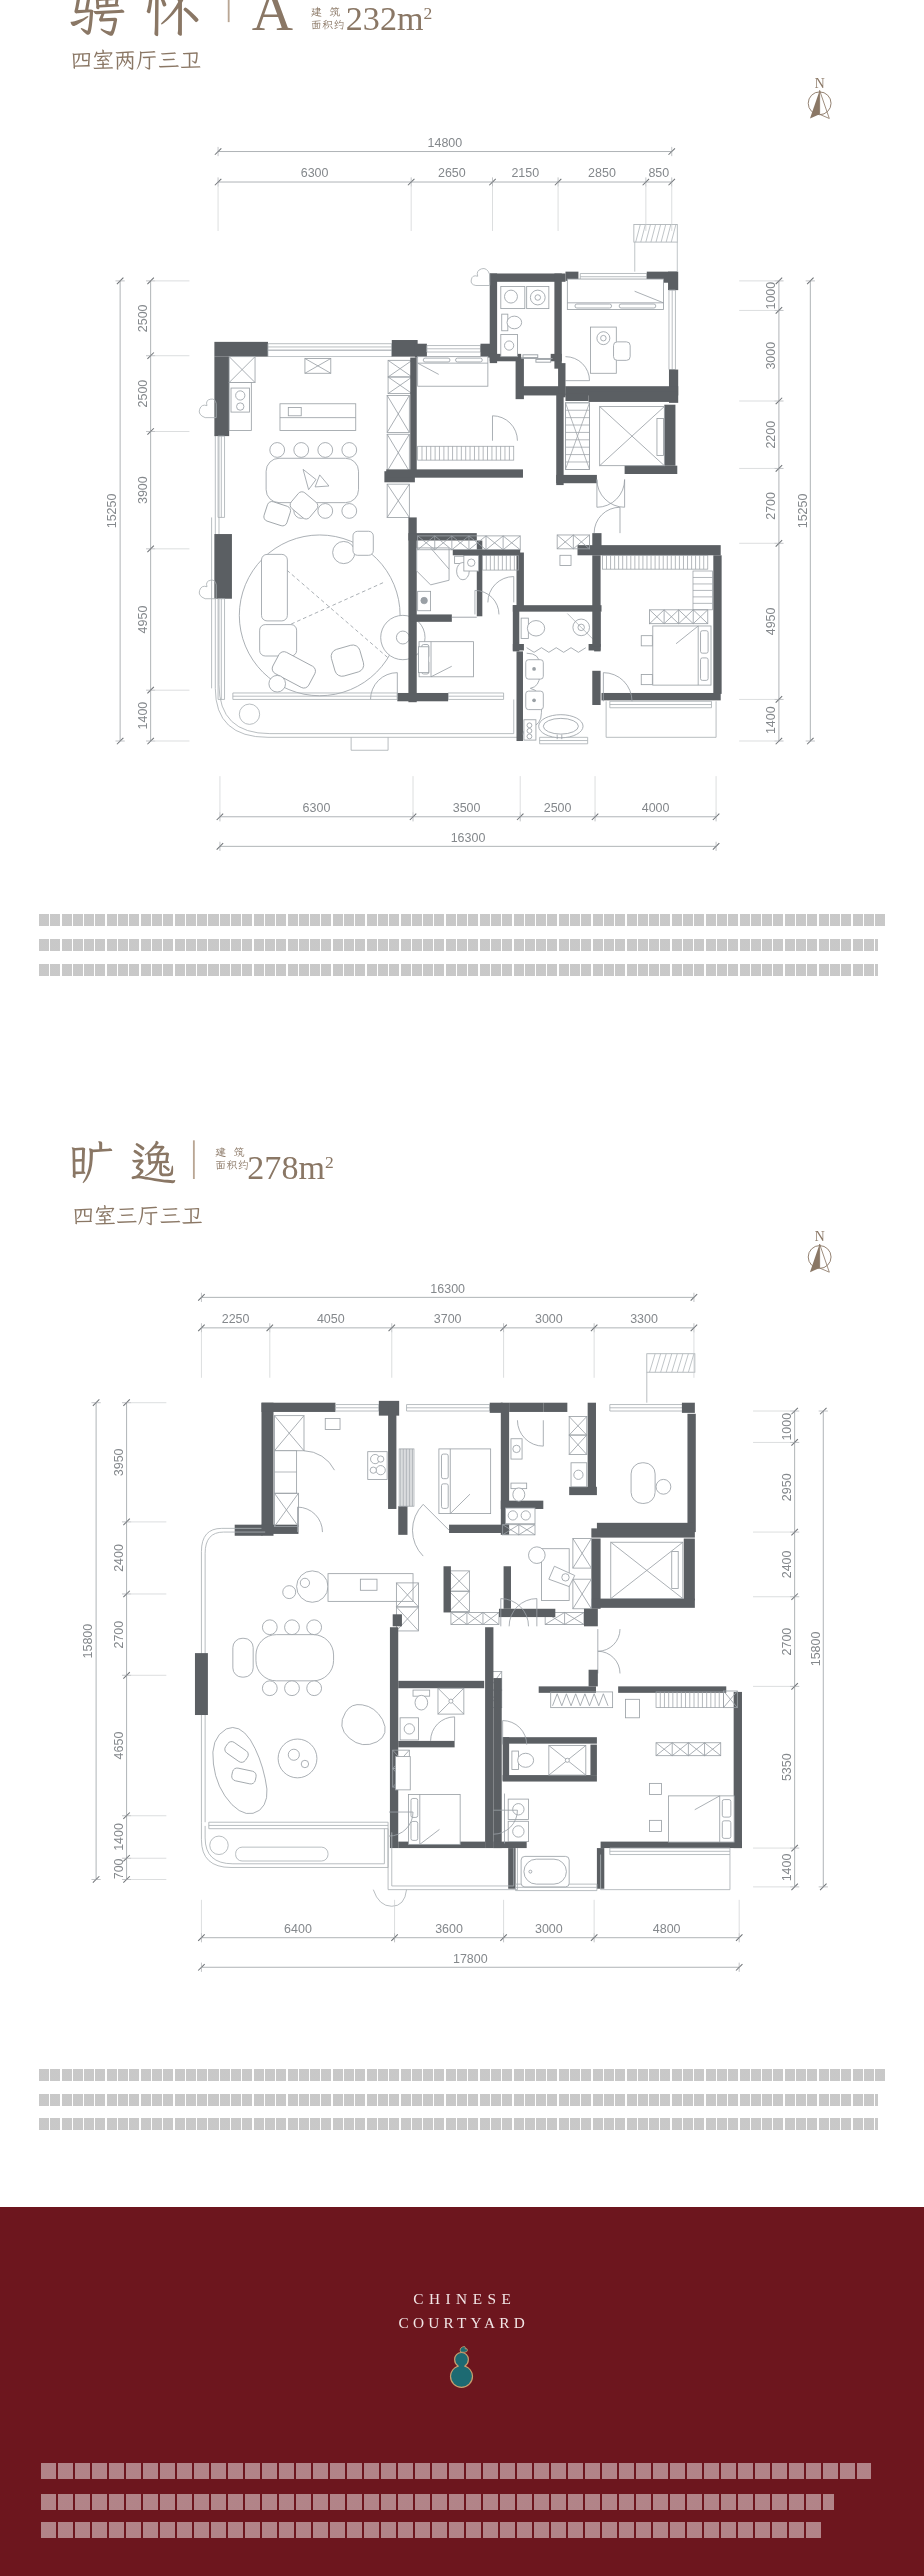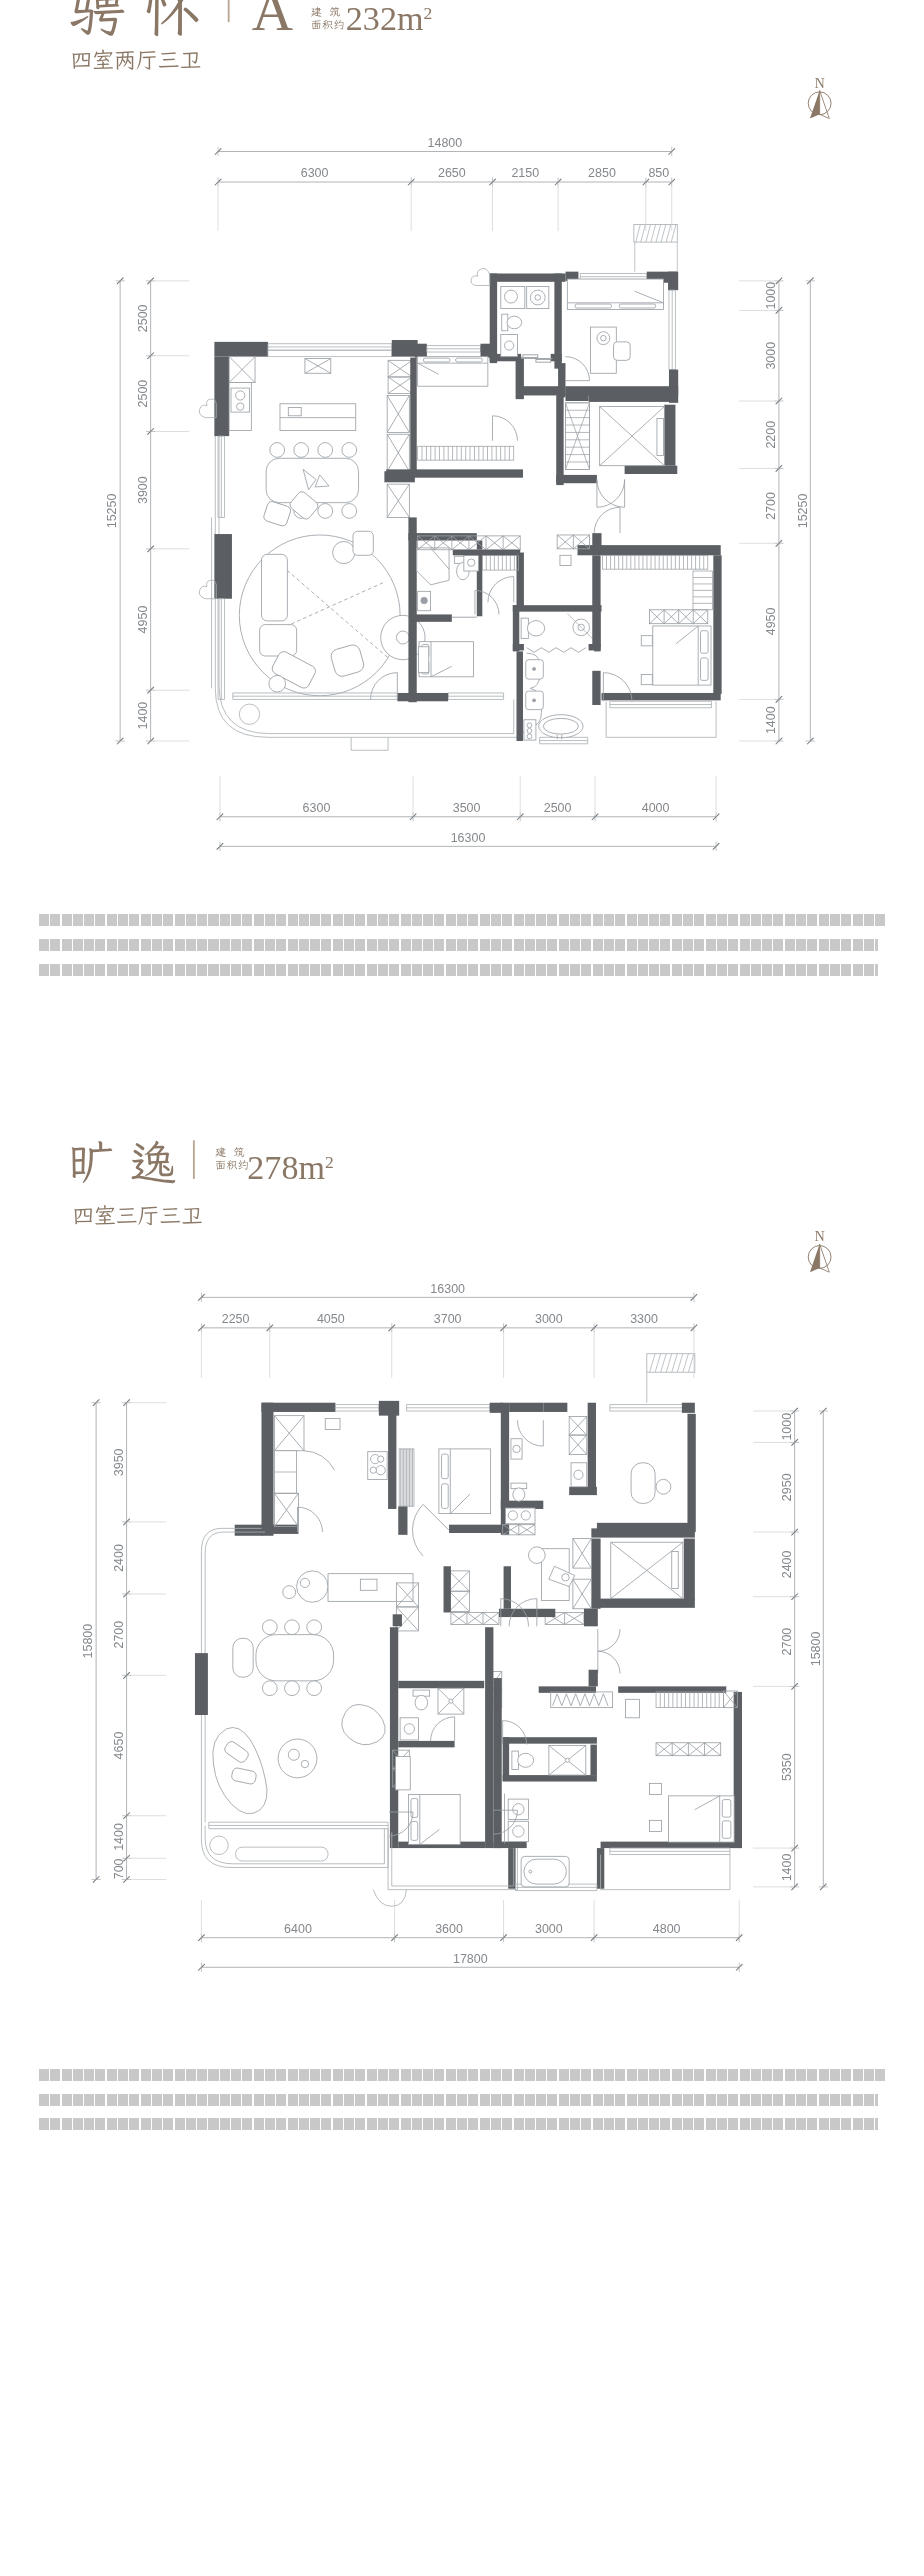--- a/index.html
+++ b/index.html
@@ -1363,16 +1363,27 @@
         <line x1="855" y1="1824" x2="815" y2="1824"></line>
         <line x1="855" y1="1999" x2="815" y2="1999"></line>
         <line x1="855" y1="2041" x2="815" y2="2041"></line>
       </g>
 </svg>
 
 <div style="position:absolute;left:39px;top:2069px;width:847px;height:12px;background:repeating-linear-gradient(90deg,rgba(95,95,95,0.34) 0 10px,transparent 10px 11.3px);"></div>
     <div style="position:absolute;left:39px;top:2094px;width:839px;height:12px;background:repeating-linear-gradient(90deg,rgba(95,95,95,0.34) 0 10px,transparent 10px 11.3px);"></div>
     <div style="position:absolute;left:39px;top:2118px;width:839px;height:12px;background:repeating-linear-gradient(90deg,rgba(95,95,95,0.34) 0 10px,transparent 10px 11.3px);"></div>
 
+<div class="abs" style="left:0px;top:2207px;width:924px;height:369px;background:#6d161e">
+
+<div class="serif" style="position:absolute;left:2.8px;top:83px;width:924px;text-align:center;font-size:15.3px;letter-spacing:5.5px;color:#f2e6e6">CHINESE</div>
+<div class="serif" style="position:absolute;left:1.8px;top:107px;width:924px;text-align:center;font-size:15.3px;letter-spacing:4.2px;color:#f2e6e6">COURTYARD</div>
+
+<svg style="position:absolute;left:434px;top:139px" width="55" height="46" viewBox="0 0 60 50">
+<path d="M30 7 C34.5 7 37.5 10.5 37.5 14.5 C37.5 17.5 36 20 33.8 21.8 C38.5 23.5 42 28 42 33 C42 39.6 36.6 45 30 45 C23.4 45 18 39.6 18 33 C18 28 21.5 23.5 26.2 21.8 C24 20 22.5 17.5 22.5 14.5 C22.5 10.5 25.5 7 30 7 Z" fill="#1d6a72" stroke="#c89e6e" stroke-width="1.3"></path>
+<path d="M29 6.5 q-1.5 -4 2 -5.5 q4 -1.5 3 2 q2.5 -1 2.5 1.5 q0 2 -3.5 2.3 Z" fill="#1d6a72" stroke="#c89e6e" stroke-width="0.9"></path>
+</svg>
+
+</div>
 <div style="position:absolute;left:41px;top:2463px;width:830px;height:15.7px;background:repeating-linear-gradient(90deg,rgba(255,255,255,0.47) 0 15px,transparent 15px 17px);"></div>
     <div style="position:absolute;left:41px;top:2494px;width:793px;height:15.7px;background:repeating-linear-gradient(90deg,rgba(255,255,255,0.47) 0 15px,transparent 15px 17px);"></div>
     <div style="position:absolute;left:41px;top:2522px;width:782px;height:15.7px;background:repeating-linear-gradient(90deg,rgba(255,255,255,0.47) 0 15px,transparent 15px 17px);"></div>
 </div>
 
 </body></html>

